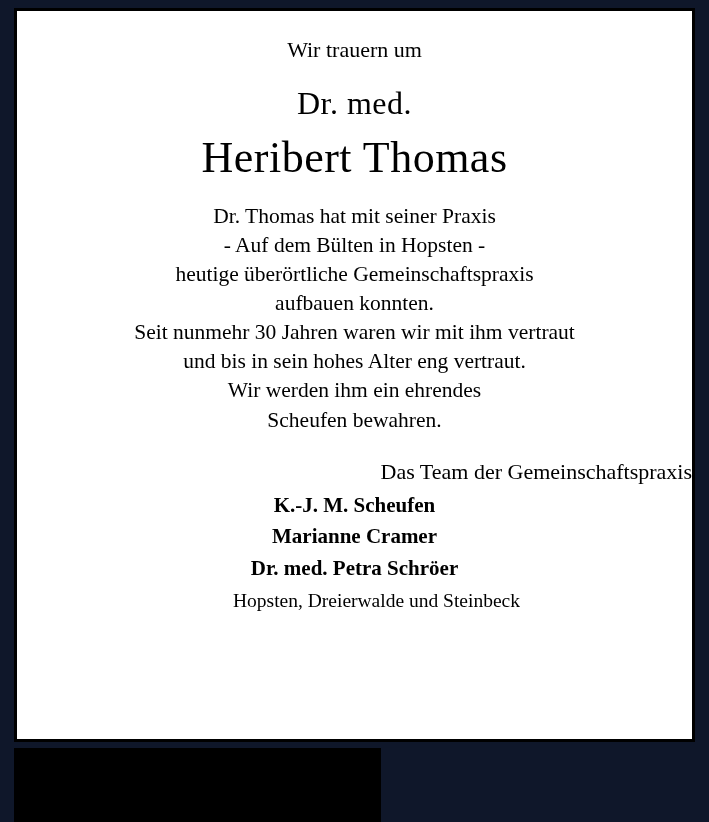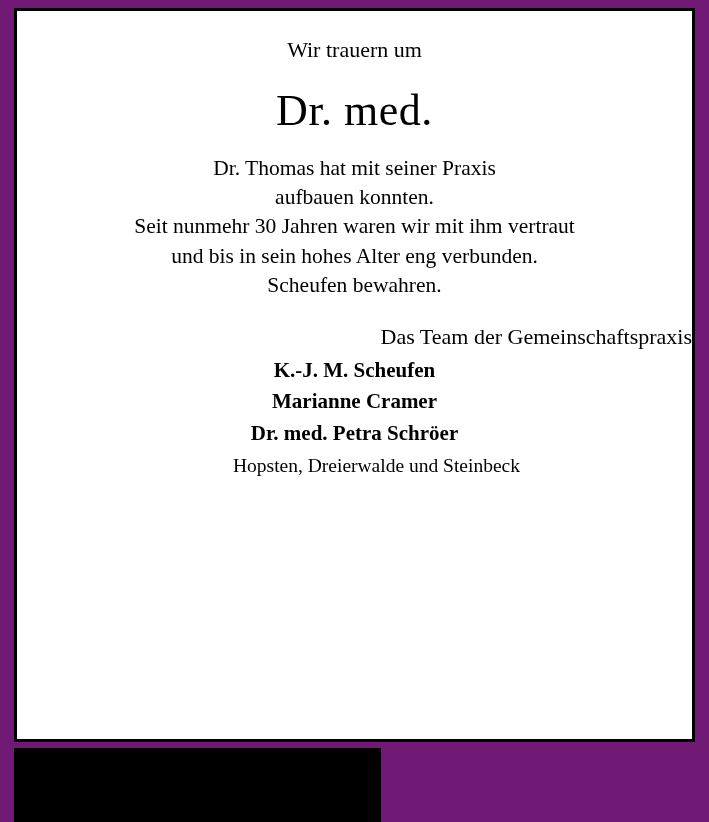--- a/index.html
+++ b/index.html
@@ -15,21 +15,21 @@
     position: relative;
     overflow: hidden;
   }
   .notice {
     position: absolute;
     left: 0;
     top: 0;
     width: 709px;
     height: 822px;
     box-sizing: border-box;
-    background: #701a75;
+    background: #0f172a;
   }
   
   .card {
     position: absolute;
     left: 14px;
     top: 8px;
     width: 681px;
     height: 734px;
     box-sizing: border-box;
     border: 3px solid #000000;
@@ -41,21 +41,21 @@
   }
   .line {
     line-height: 1.17;
   }
   .intro {
     font-size: 22px;
     margin-top: 6px;
     margin-bottom: 2px;
   }
   .name-line-1 {
-    font-size: 44px;
+    font-size: 32px;
     margin-top: 22px;
     letter-spacing: 0.5px;
   }
   .name-line-2 {
     font-size: 44px;
     margin-top: 10px;
     margin-bottom: 4px;
     letter-spacing: 0.5px;
   }
   .body-text {
@@ -97,26 +97,30 @@
 <body>
 
 <div class="notice">
 
   <div class="card">
     <div class="card-inner">
 
       <div class="intro line">Wir trauern um</div>
 
       <div class="name-line-1 line">Dr. med.</div>
+      <div class="name-line-2 line">Heribert Thomas</div>
 
       <div class="body-text">
         <div class="line">Dr. Thomas hat mit seiner Praxis</div>
+        <div class="line">- Auf dem Bülten in Hopsten -</div>
+        <div class="line">heutige überörtliche Gemeinschaftspraxis</div>
         <div class="line">aufbauen konnten.</div>
         <div class="line">Seit nunmehr 30 Jahren waren wir mit ihm vertraut</div>
-        <div class="line">und bis in sein hohes Alter eng verbunden.</div>
+        <div class="line">und bis in sein hohes Alter eng vertraut.</div>
+        <div class="line">Wir werden ihm ein ehrendes</div>
         <div class="line">Scheufen bewahren.</div>
       </div>
 
       <div class="team-lead line">Das Team der Gemeinschaftspraxis</div>
 
       <div class="signers">
         <div class="line">K.-J. M. Scheufen</div>
         <div class="line">Marianne Cramer</div>
         <div class="line">Dr. med. Petra Schröer</div>
       </div>

